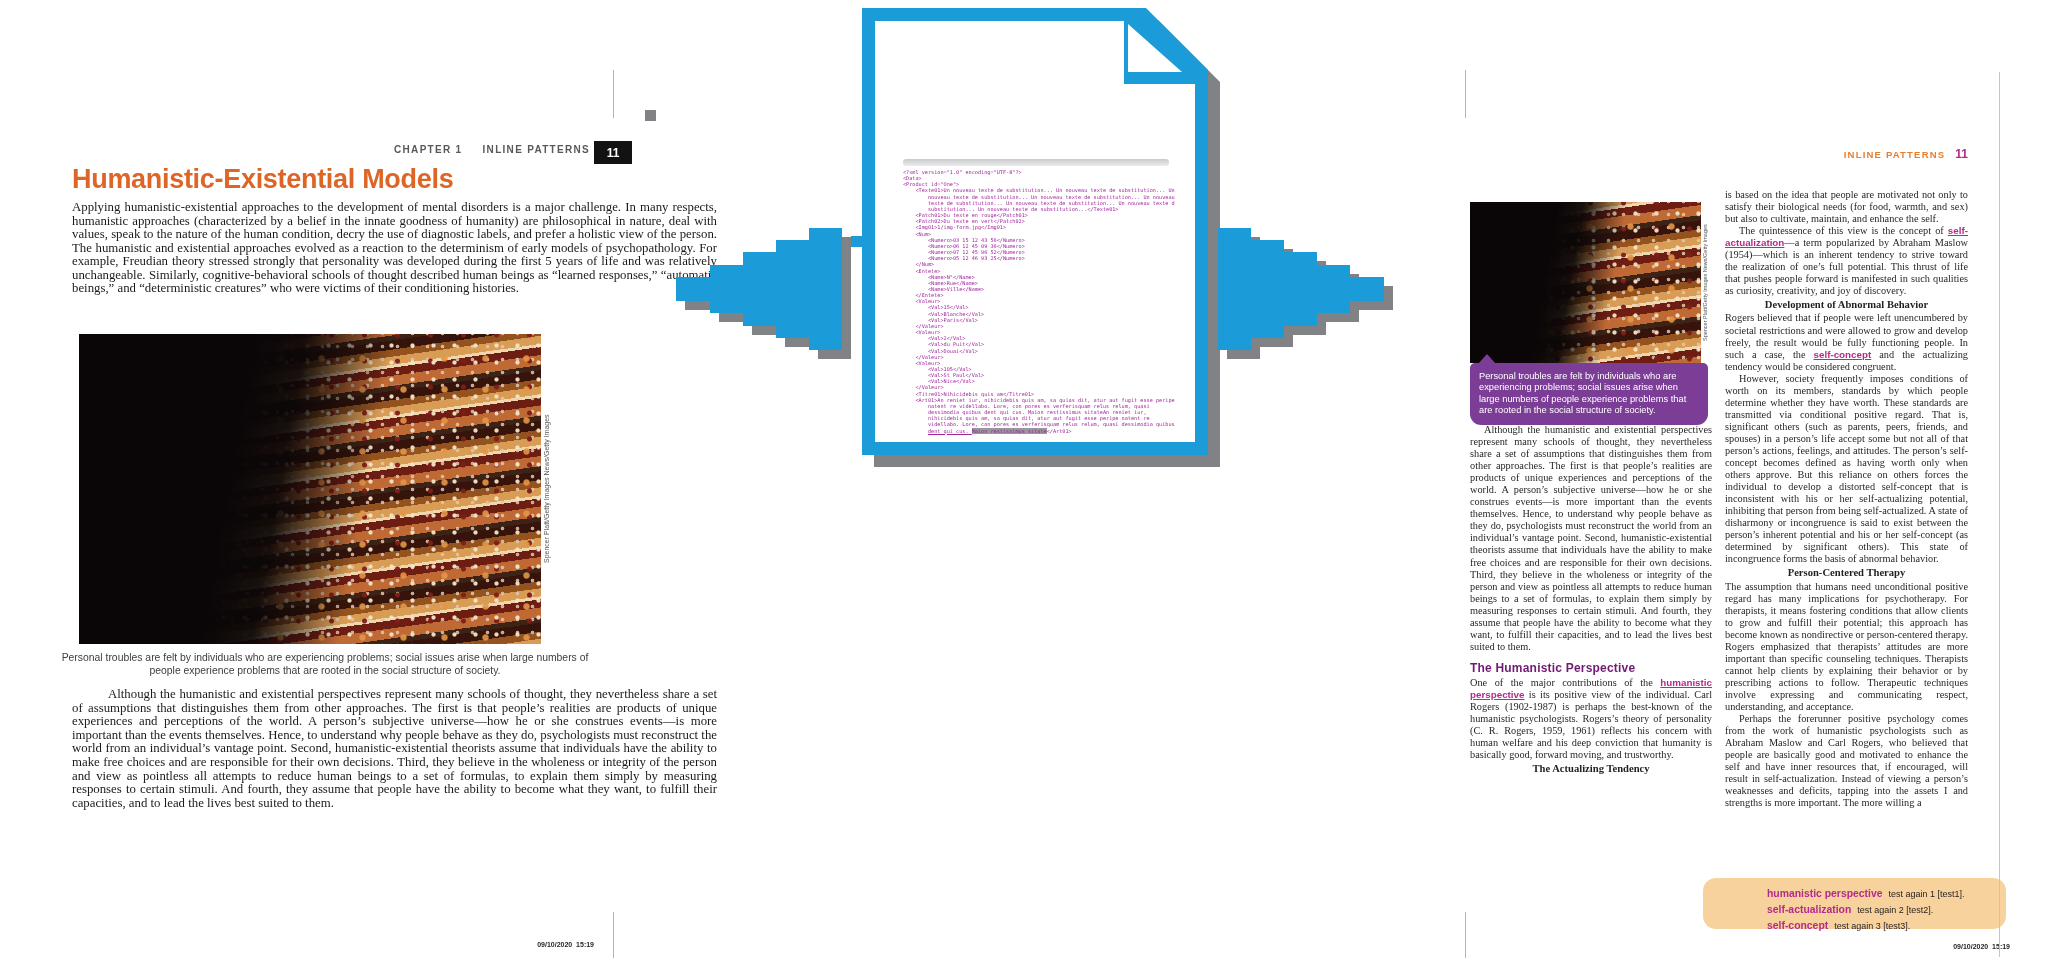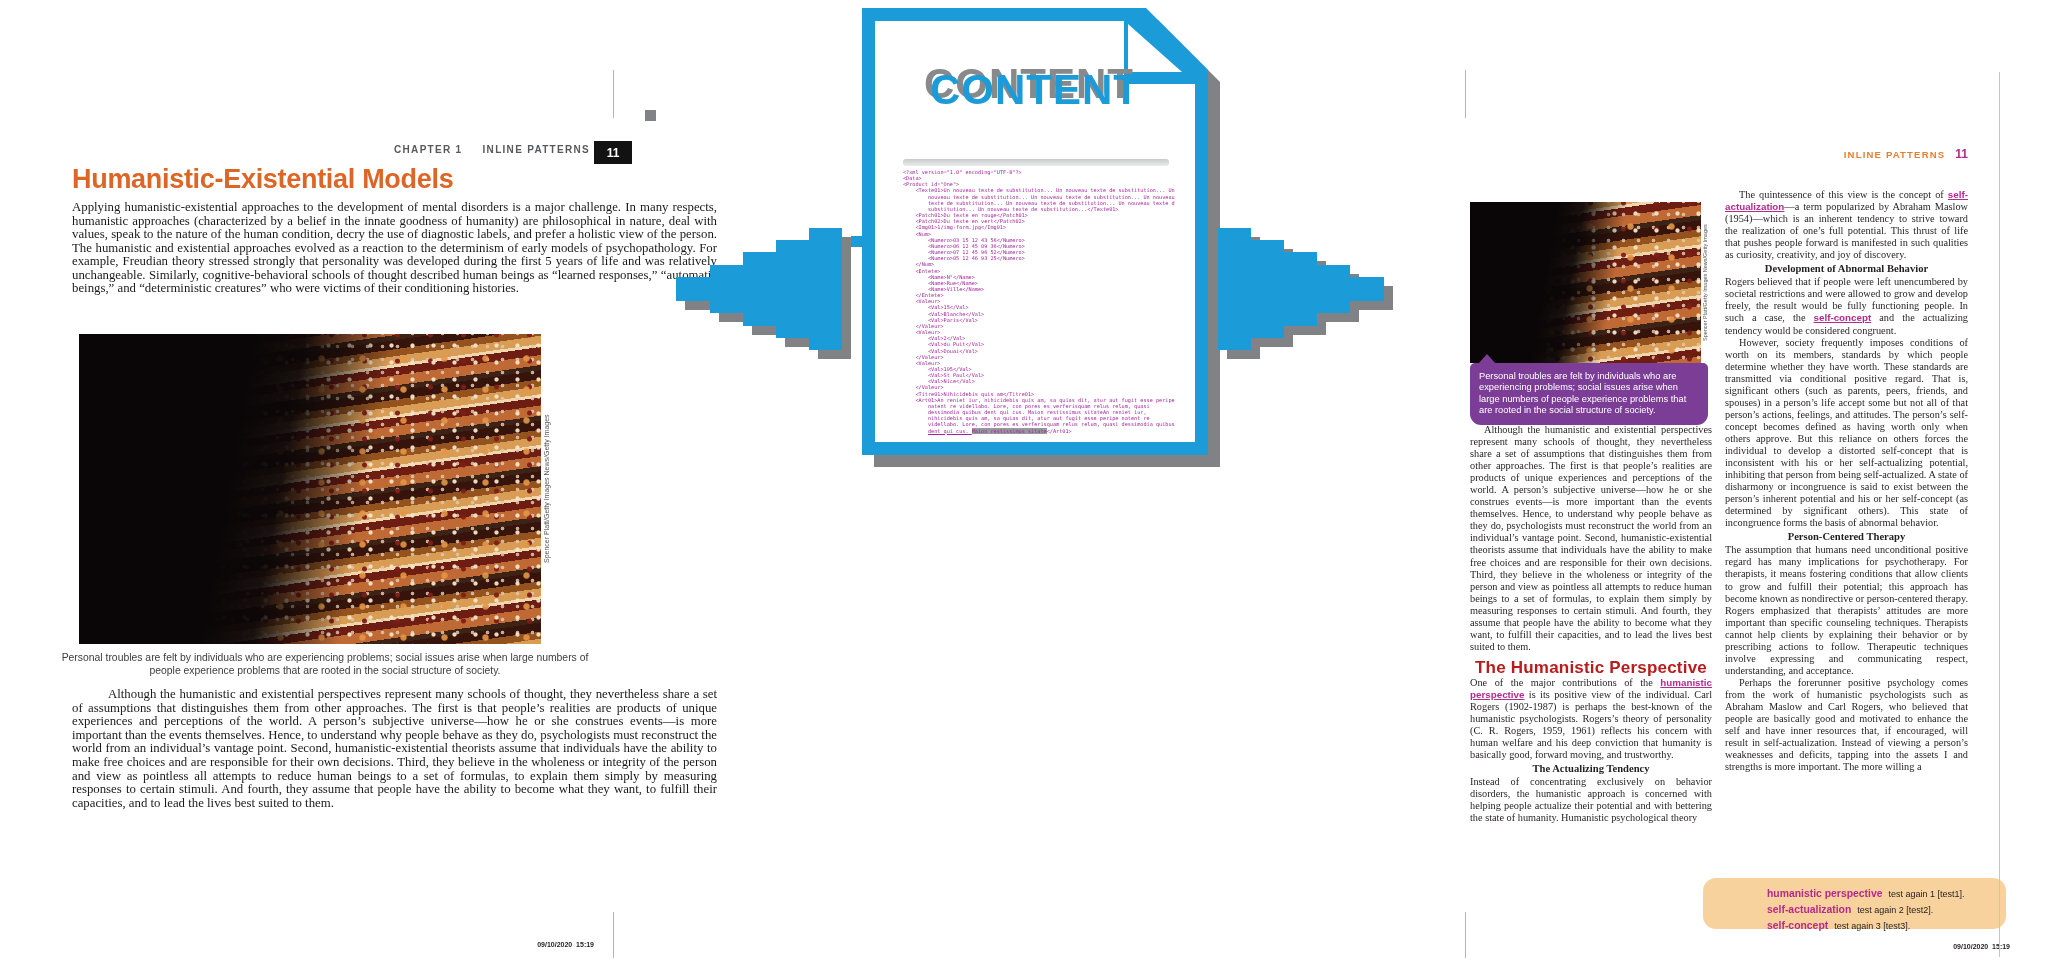--- a/index.html
+++ b/index.html
@@ -98,22 +98,22 @@
                font-family:"Liberation Sans", sans-serif; font-size:9.3px; line-height:11.3px; color:#ffffff; }
   .rp-capbox::before { content:""; position:absolute; top:-9px; left:8px; width:0; height:0;
                border-left:9px solid transparent; border-right:9px solid transparent;
                border-bottom:10px solid #7c3d97; }
 
   .rp-col { position:absolute; width:243px; font-size:10.3px; line-height:12.05px; color:#231f20; }
   .rp-col1 { left:1470px; top:424px; width:242px; }
   .rp-col2 { left:1725px; top:189px; }
   .rp-col p { text-align:justify; }
   .indent { text-indent:14px; }
-  .h-blue { font-family:"Liberation Sans", sans-serif; font-weight:700; font-size:17px;
-            color:#b91c1c; letter-spacing:0.2px; margin-top:9px; margin-bottom:3px;text-align:center; }
+  .h-blue { font-family:"Liberation Sans", sans-serif; font-weight:700; font-size:12px;
+            color:#701a75; letter-spacing:0.2px; margin-top:9px; margin-bottom:3px; }
   .h-serif { font-weight:700; font-size:10.6px; margin-top:2px; margin-bottom:1px;text-align:center; }
   .term-link { color:#b42a8d; font-weight:700; text-decoration:underline;
                font-family:"Liberation Sans", sans-serif; font-size:9.8px; cursor:pointer; }
 
   .keyterms { position:absolute; left:1703px; top:878px; width:303px; height:51px; background:#f8d29c;
               border-radius:13px; padding:7px 16px 0 16px; font-family:"Liberation Sans", sans-serif; }
   .keyterms .row { line-height:13.2px; white-space:pre;margin-left:48px; }
   .keyterms .term { color:#b42a8d; font-weight:700; font-size:10.4px; margin-right:6px; }
   .keyterms .def { color:#231f20; font-size:9px; }
 
@@ -145,21 +145,20 @@
 
   <div class="crop-v" style="left:613px; top:70px; height:48px;"></div>
   <div class="crop-v" style="left:613px; top:912px; height:46px;"></div>
 
   <div class="doc-wrap">
     <div class="doc-shadow"></div>
     <div class="doc-frame"></div>
     <div class="doc-inner"></div>
     <div class="fold-blue"></div>
     <div class="fold-white"></div>
-    <div class="doc-title">CONTENT</div>
     <div class="code-topbar"></div>
     <div class="code-box">
         <pre><span>&lt;?xml version="1.0" encoding="UTF-8"?&gt;
 &lt;Data&gt;
 &lt;Product id="One"&gt;
     &lt;Texte01&gt;Un nouveau texte de substitution... Un nouveau texte de substitution... Un
         nouveau texte de substitution... Un nouveau texte de substitution... Un nouveau
         texte de substitution... Un nouveau texte de substitution... Un nouveau texte de
         substitution... Un nouveau texte de substitution...&lt;/Texte01&gt;
     &lt;Patch01&gt;Du texte en rouge&lt;/Patch01&gt;
@@ -218,24 +217,24 @@
 
   <div class="rp-image fluid-art"></div>
   <div class="credit rp-credit">Spencer Platt/Getty Images News/Getty Images</div>
   <div class="rp-capbox">Personal troubles are felt by individuals who are experiencing problems; social issues arise when large numbers of people experience problems that are rooted in the social structure of society.</div>
 
   <div class="rp-col rp-col1">
     <p class="indent">Although the humanistic and existential perspectives represent many schools of thought, they nevertheless share a set of assumptions that distinguishes them from other approaches. The first is that people’s realities are products of unique experiences and perceptions of the world. A person’s subjective universe—how he or she construes events—is more important than the events themselves. Hence, to understand why people behave as they do, psychologists must reconstruct the world from an individual’s vantage point. Second, humanistic-existential theorists assume that individuals have the ability to make free choices and are responsible for their own decisions. Third, they believe in the wholeness or integrity of the person and view as pointless all attempts to reduce human beings to a set of formulas, to explain them simply by measuring responses to certain stimuli. And fourth, they assume that people have the ability to become what they want, to fulfill their capacities, and to lead the lives best suited to them.</p>
     <div class="h-blue">The Humanistic Perspective</div>
     <p><span>One of the major contributions of the </span><a class="term-link">humanistic perspective</a><span> is its positive view of the individual. Carl Rogers (1902-1987) is perhaps the best-known of the humanistic psychologists. Rogers’s theory of personality (C. R. Rogers, 1959, 1961) reflects his concern with human welfare and his deep conviction that humanity is basically good, forward moving, and trustworthy.</span></p>
     <div class="h-serif">The Actualizing Tendency</div>
-    <p>Instead of concentrating exclusively on behavior disorders, the humanistic approach is concerned with helping people actualize their potential and with bettering the state of humanity. Humanistic psychological theory</p>
   </div>
 
   <div class="rp-col rp-col2">
+    <p>is based on the idea that people are motivated not only to satisfy their biological needs (for food, warmth, and sex) but also to cultivate, maintain, and enhance the self.</p>
     <p class="indent"><span>The quintessence of this view is the concept of </span><a class="term-link">self-actualization</a><span>—a term popularized by Abraham Maslow (1954)—which is an inherent tendency to strive toward the realization of one’s full potential. This thrust of life that pushes people forward is manifested in such qualities as curiosity, creativity, and joy of discovery.</span></p>
     <div class="h-serif">Development of Abnormal Behavior</div>
     <p><span>Rogers believed that if people were left unencumbered by societal restrictions and were allowed to grow and develop freely, the result would be fully functioning people. In such a case, the </span><a class="term-link">self-concept</a><span> and the actualizing tendency would be considered congruent.</span></p>
     <p class="indent">However, society frequently imposes conditions of worth on its members, standards by which people determine whether they have worth. These standards are transmitted via conditional positive regard. That is, significant others (such as parents, peers, friends, and spouses) in a person’s life accept some but not all of that person’s actions, feelings, and attitudes. The person’s self-concept becomes defined as having worth only when others approve. But this reliance on others forces the individual to develop a distorted self-concept that is inconsistent with his or her self-actualizing potential, inhibiting that person from being self-actualized. A state of disharmony or incongruence is said to exist between the person’s inherent potential and his or her self-concept (as determined by significant others). This state of incongruence forms the basis of abnormal behavior.</p>
     <div class="h-serif">Person-Centered Therapy</div>
     <p>The assumption that humans need unconditional positive regard has many implications for psychotherapy. For therapists, it means fostering conditions that allow clients to grow and fulfill their potential; this approach has become known as nondirective or person-centered therapy. Rogers emphasized that therapists’ attitudes are more important than specific counseling techniques. Therapists cannot help clients by explaining their behavior or by prescribing actions to follow. Therapeutic techniques involve expressing and communicating respect, understanding, and acceptance.</p>
     <p class="indent">Perhaps the forerunner positive psychology comes from the work of humanistic psychologists such as Abraham Maslow and Carl Rogers, who believed that people are basically good and motivated to enhance the self and have inner resources that, if encouraged, will result in self-actualization. Instead of viewing a person’s weaknesses and deficits, tapping into the assets I and strengths is more important. The more willing a</p>
   </div>
 
   <div class="keyterms">

